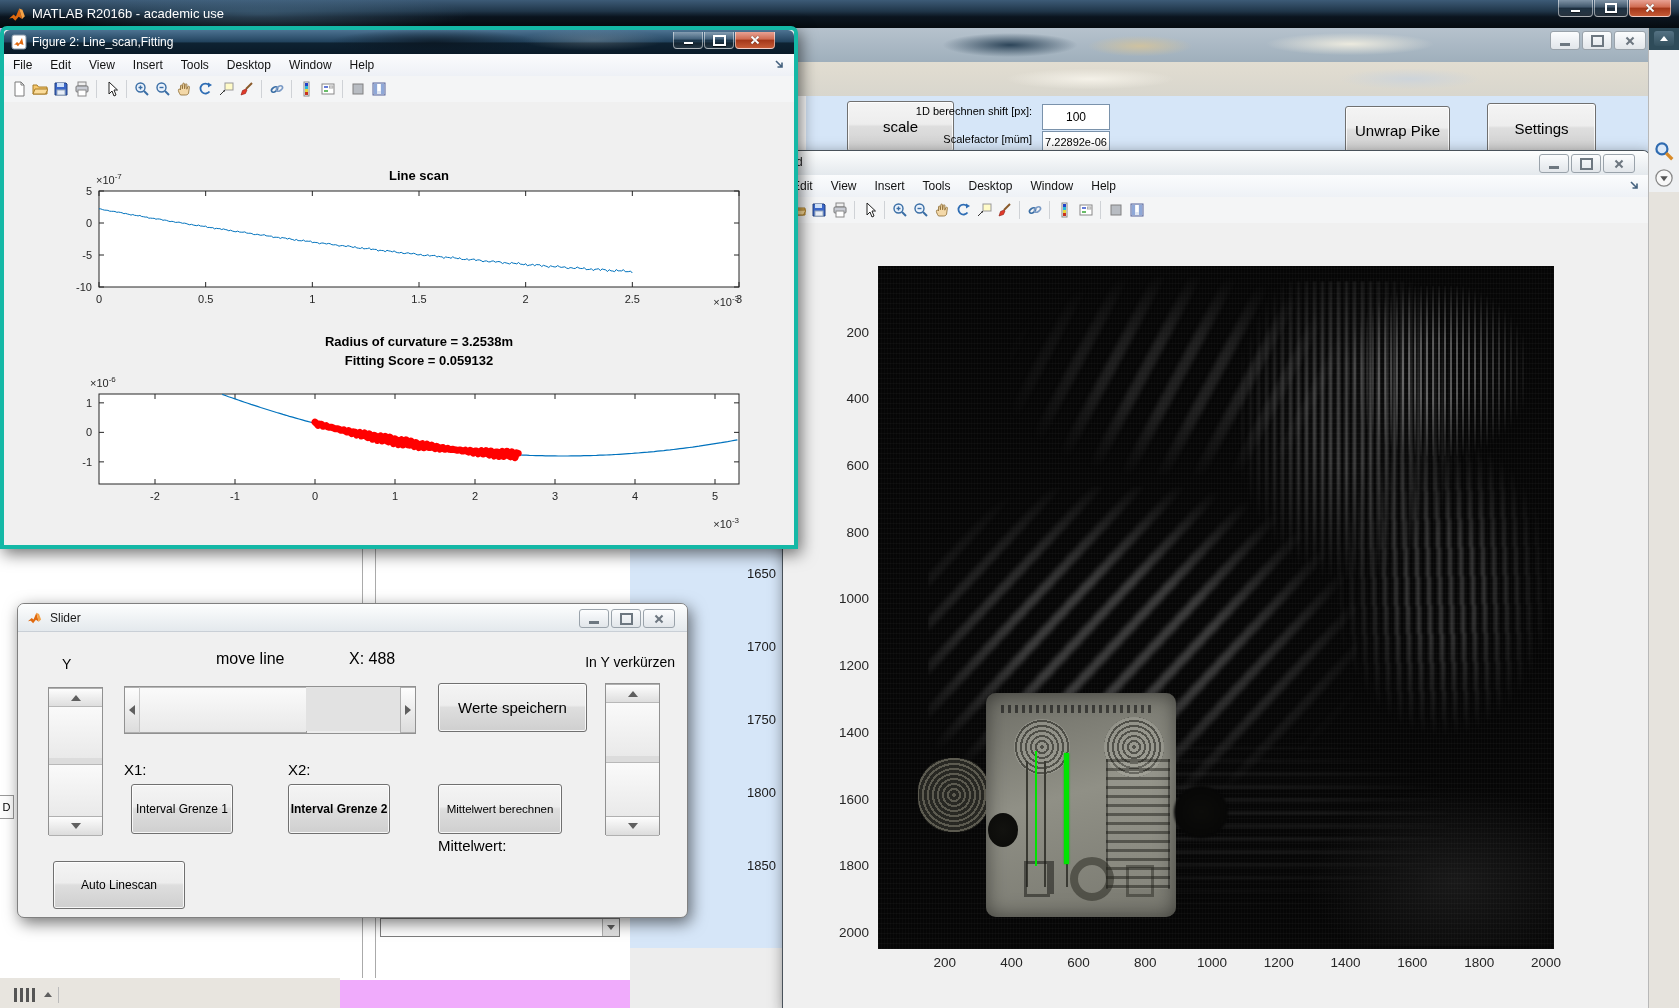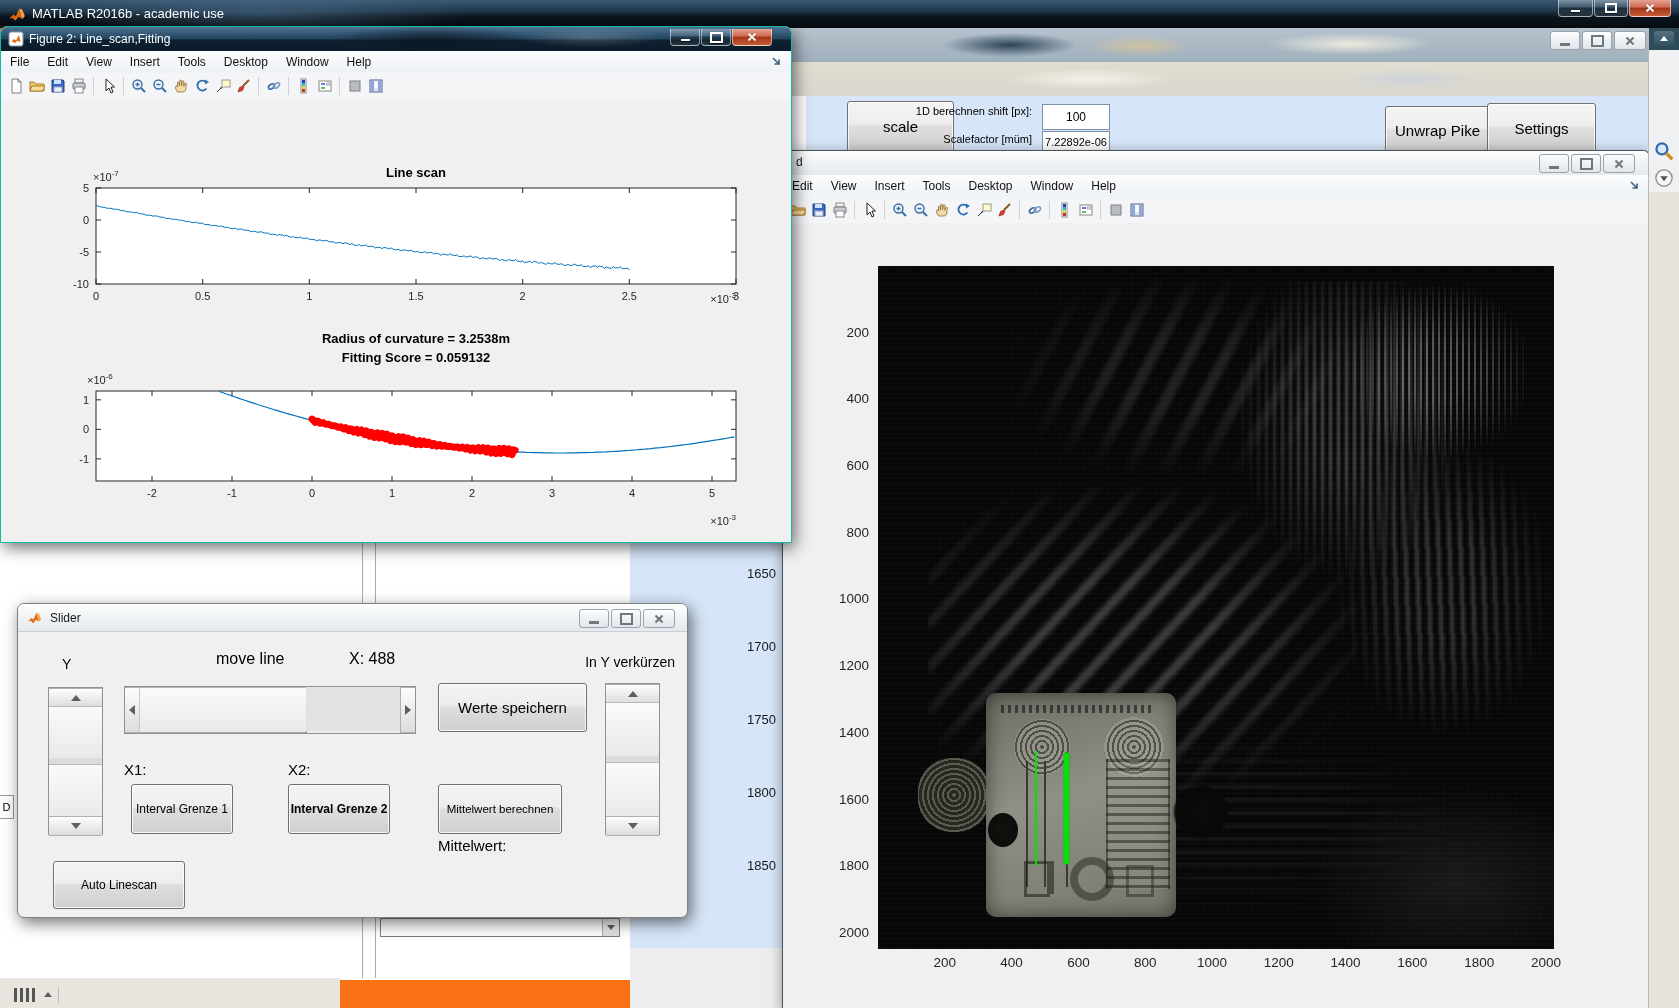--- a/index.html
+++ b/index.html
@@ -1,17 +1,17 @@
 <!DOCTYPE html>
 <html><head>
 <meta charset="utf-8">
 <style>
   html,body{margin:0;padding:0;background:#777;}
   #screen{position:relative;width:1679px;height:1008px;overflow:hidden;
-    font-family:"Liberation Sans",sans-serif;background:#f97316;cursor:default;}
+    font-family:"Liberation Sans",sans-serif;background:#f0abfc;cursor:default;}
   .abs{position:absolute;}
   sup{font-size:8px;vertical-align:super;}
 
   
   .main-titlebar{left:0;top:0;width:1679px;height:28px;
     background:radial-gradient(ellipse 300px 30px at 260px 14px, rgba(90,130,160,.45), transparent 70%),
                linear-gradient(180deg,#3d5b77 0%,#203649 40%,#0b151f 60%,#060b10 100%);
     color:#fff;font-size:13px;}
   .aero-group{display:flex;}
   .aerobtn{height:16px;border:1px solid rgba(255,255,255,.5);border-top:none;border-radius:0 0 4px 4px;
@@ -123,21 +123,21 @@
         </div>
     </div>
 
     <div class="abs" style="left:790px;top:96px;width:858px;height:56px;background:#d6e6f8;"></div>
     <div class="abs" style="left:790px;top:96px;width:16px;height:56px;background:#ffffff;"></div>
     <div class="btn7" style="left:847px;top:101px;width:105px;height:49px;font-size:15px;">scale</div>
     <div class="lbl" style="left:900px;top:105px;width:132px;text-align:right;font-size:11px;">1D berechnen shift [px]:</div>
     <input class="inp" style="left: 1042px; top: 104px; width: 66px; height: 24px; font-size: 12px;" value="100">
     <div class="lbl" style="left:900px;top:133px;width:132px;text-align:right;font-size:11px;">Scalefactor [müm]</div>
     <input class="inp" style="left: 1042px; top: 131px; width: 66px; height: 20px; font-size: 11px;" value="7.22892e-06">
-    <div class="btn7" style="left:1345px;top:106px;width:103px;height:46px;font-size:15px;margin-left:40px;">Unwrap Pike</div>
+    <div class="btn7" style="left:1345px;top:106px;width:103px;height:46px;font-size:15px;">Unwrap Pike</div>
     <div class="btn7" style="left:1487px;top:103px;width:107px;height:48px;font-size:15px;">Settings</div>
 
     <div class="abs" style="left:0px;top:505px;width:630px;height:475px;background:#ffffff;"></div>
     <div class="abs" style="left:630px;top:505px;width:160px;height:443px;background:#d6e6f8;"></div>
     <div class="abs" style="left:630px;top:948px;width:160px;height:60px;background:#ededed;"></div>
     <div class="abs" style="left:362px;top:541px;width:12px;height:437px;background:#fff;border-left:1px solid #aaaaaa;border-right:1px solid #aaaaaa;"></div>
     <div id="bg-axis-labels">
         <div class="abs" style="left: 716px; top: 566px; width: 60px; text-align: right; font-size: 13px; color: rgb(26, 26, 26);">1650</div>
         <div class="abs" style="left: 716px; top: 639px; width: 60px; text-align: right; font-size: 13px; color: rgb(26, 26, 26);">1700</div>
         <div class="abs" style="left: 716px; top: 712px; width: 60px; text-align: right; font-size: 13px; color: rgb(26, 26, 26);">1750</div>
@@ -381,21 +381,21 @@
           <div class="abs" style="left: 403.992px; top: 732px; width: 50px; text-align: center; font-size: 13.5px; color: rgb(38, 38, 38);">1000</div>
           <div class="abs" style="left: 470.791px; top: 732px; width: 50px; text-align: center; font-size: 13.5px; color: rgb(38, 38, 38);">1200</div>
           <div class="abs" style="left: 537.589px; top: 732px; width: 50px; text-align: center; font-size: 13.5px; color: rgb(38, 38, 38);">1400</div>
           <div class="abs" style="left: 604.387px; top: 732px; width: 50px; text-align: center; font-size: 13.5px; color: rgb(38, 38, 38);">1600</div>
           <div class="abs" style="left: 671.186px; top: 732px; width: 50px; text-align: center; font-size: 13.5px; color: rgb(38, 38, 38);">1800</div>
           <div class="abs" style="left: 737.984px; top: 732px; width: 50px; text-align: center; font-size: 13.5px; color: rgb(38, 38, 38);">2000</div>
         </div>
     </div>
   </div>
 
-  <div class="win" id="fig2" style="left:0;top:26px;width:790px;height:515px;border:1px solid #14b8a6;border-radius:7px 7px 0 0;background:#f0f0f0;">
+  <div class="win" id="fig2" style="left:0;top:26px;width:790px;height:515px;border:4px solid #14b8a6;border-radius:7px 7px 0 0;background:#f0f0f0;">
     <div class="tb-dark">
       <span class="abs" id="fig2-icon" style="left:7px;top:4px;width:16px;height:16px;"><svg viewBox="0 0 16 16">
             <rect x="1" y="1" width="14" height="14" rx="2" fill="#fff" stroke="#8899aa"></rect>
             <polygon points="3,11 6,8 8,9.5 11,4 12.5,11 9,9.8 7,12.3 5,10.6" fill="#e06a10"></polygon>
           </svg></span>
       <span class="abs" style="left:28px;top:5px;">Figure 2: Line_scan,Fitting</span>
       <div class="abs aero-group" style="left:668px;top:2px;">
         <div class="aerobtn" style="width:28px;">
             <div class="glyph-min"></div>
           </div>

